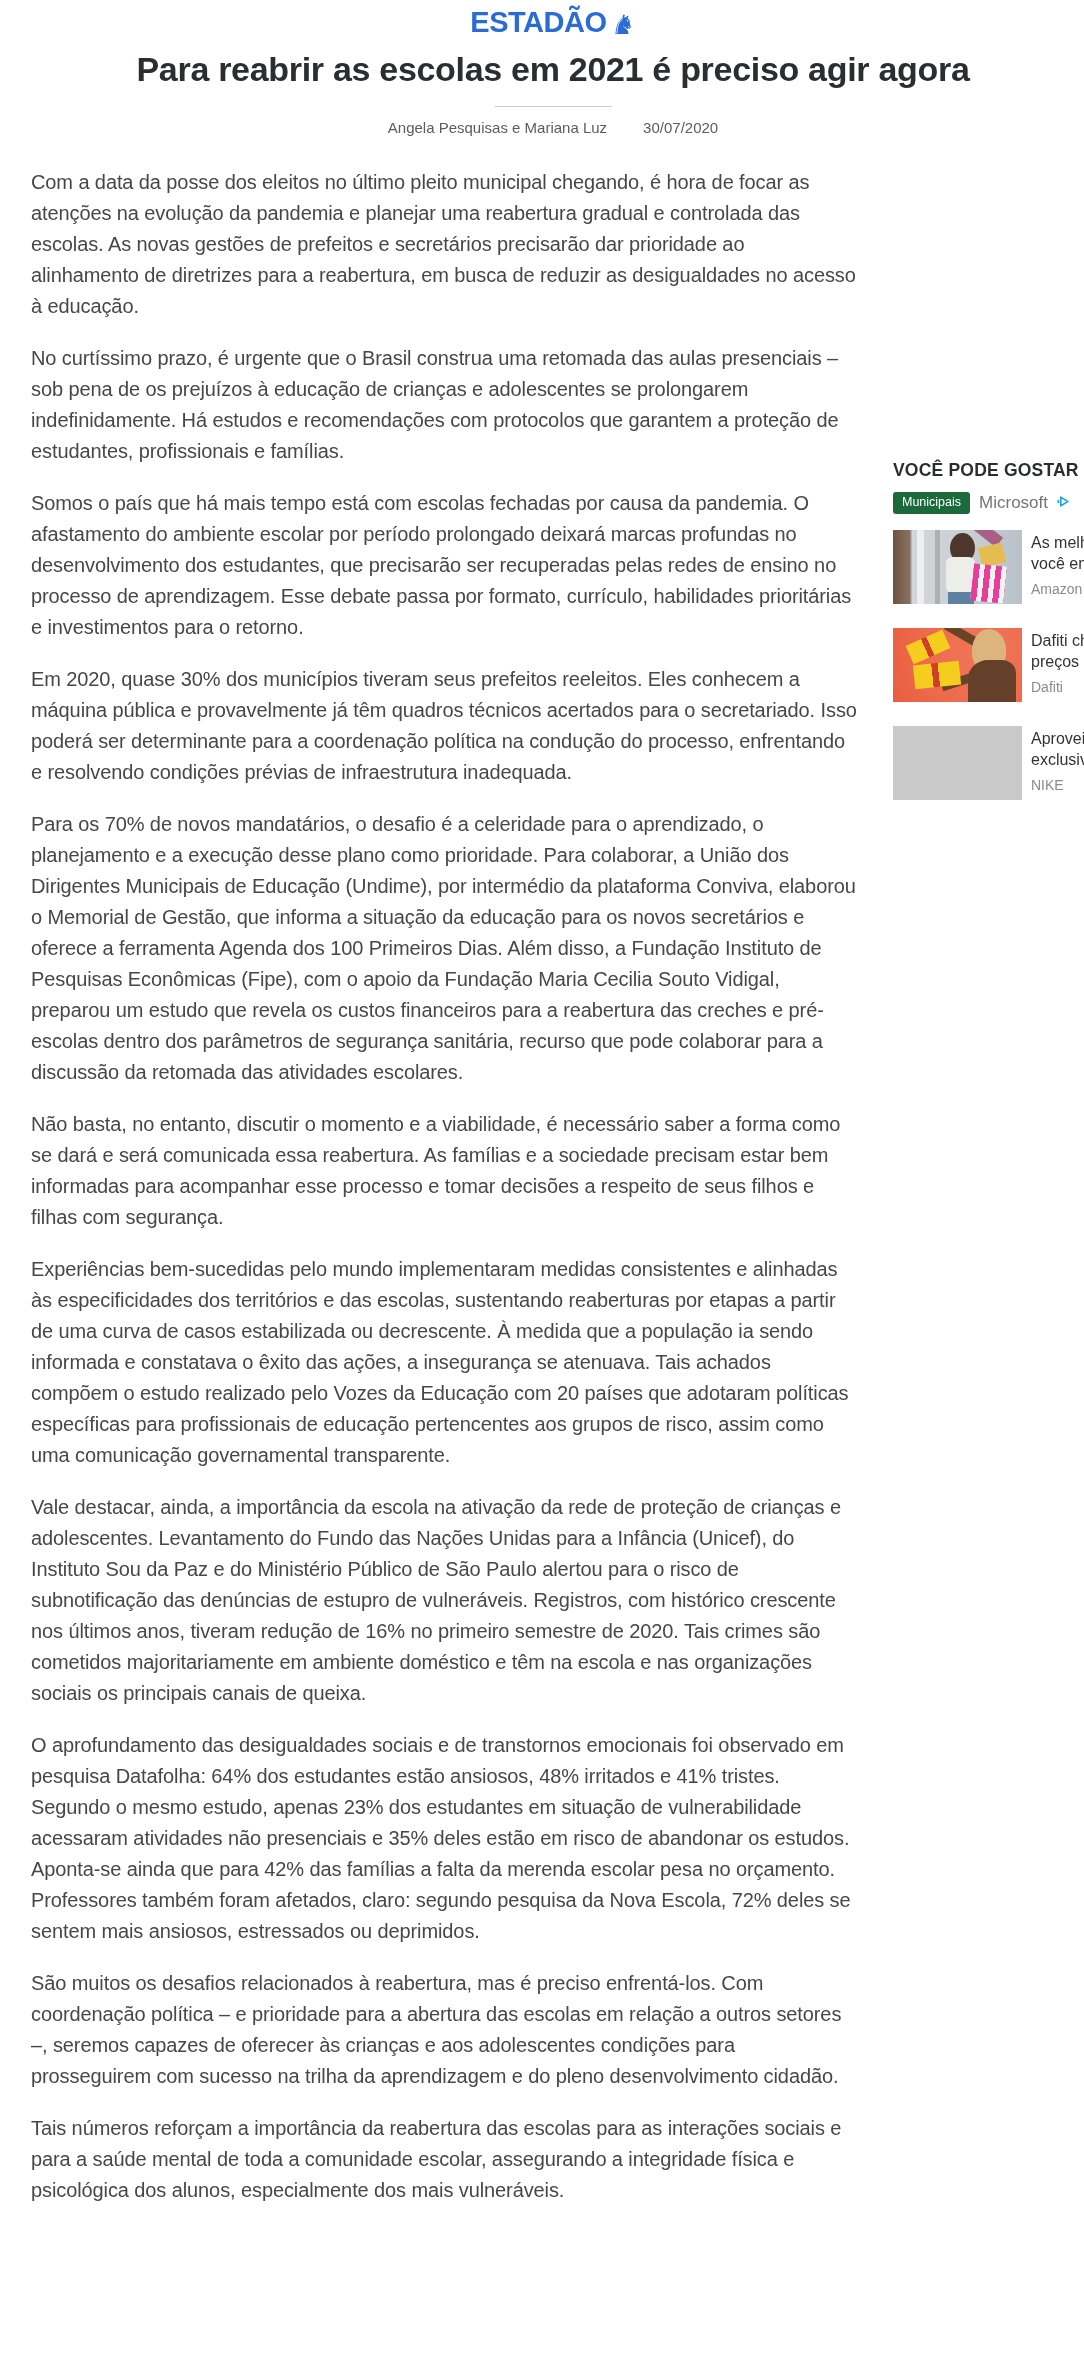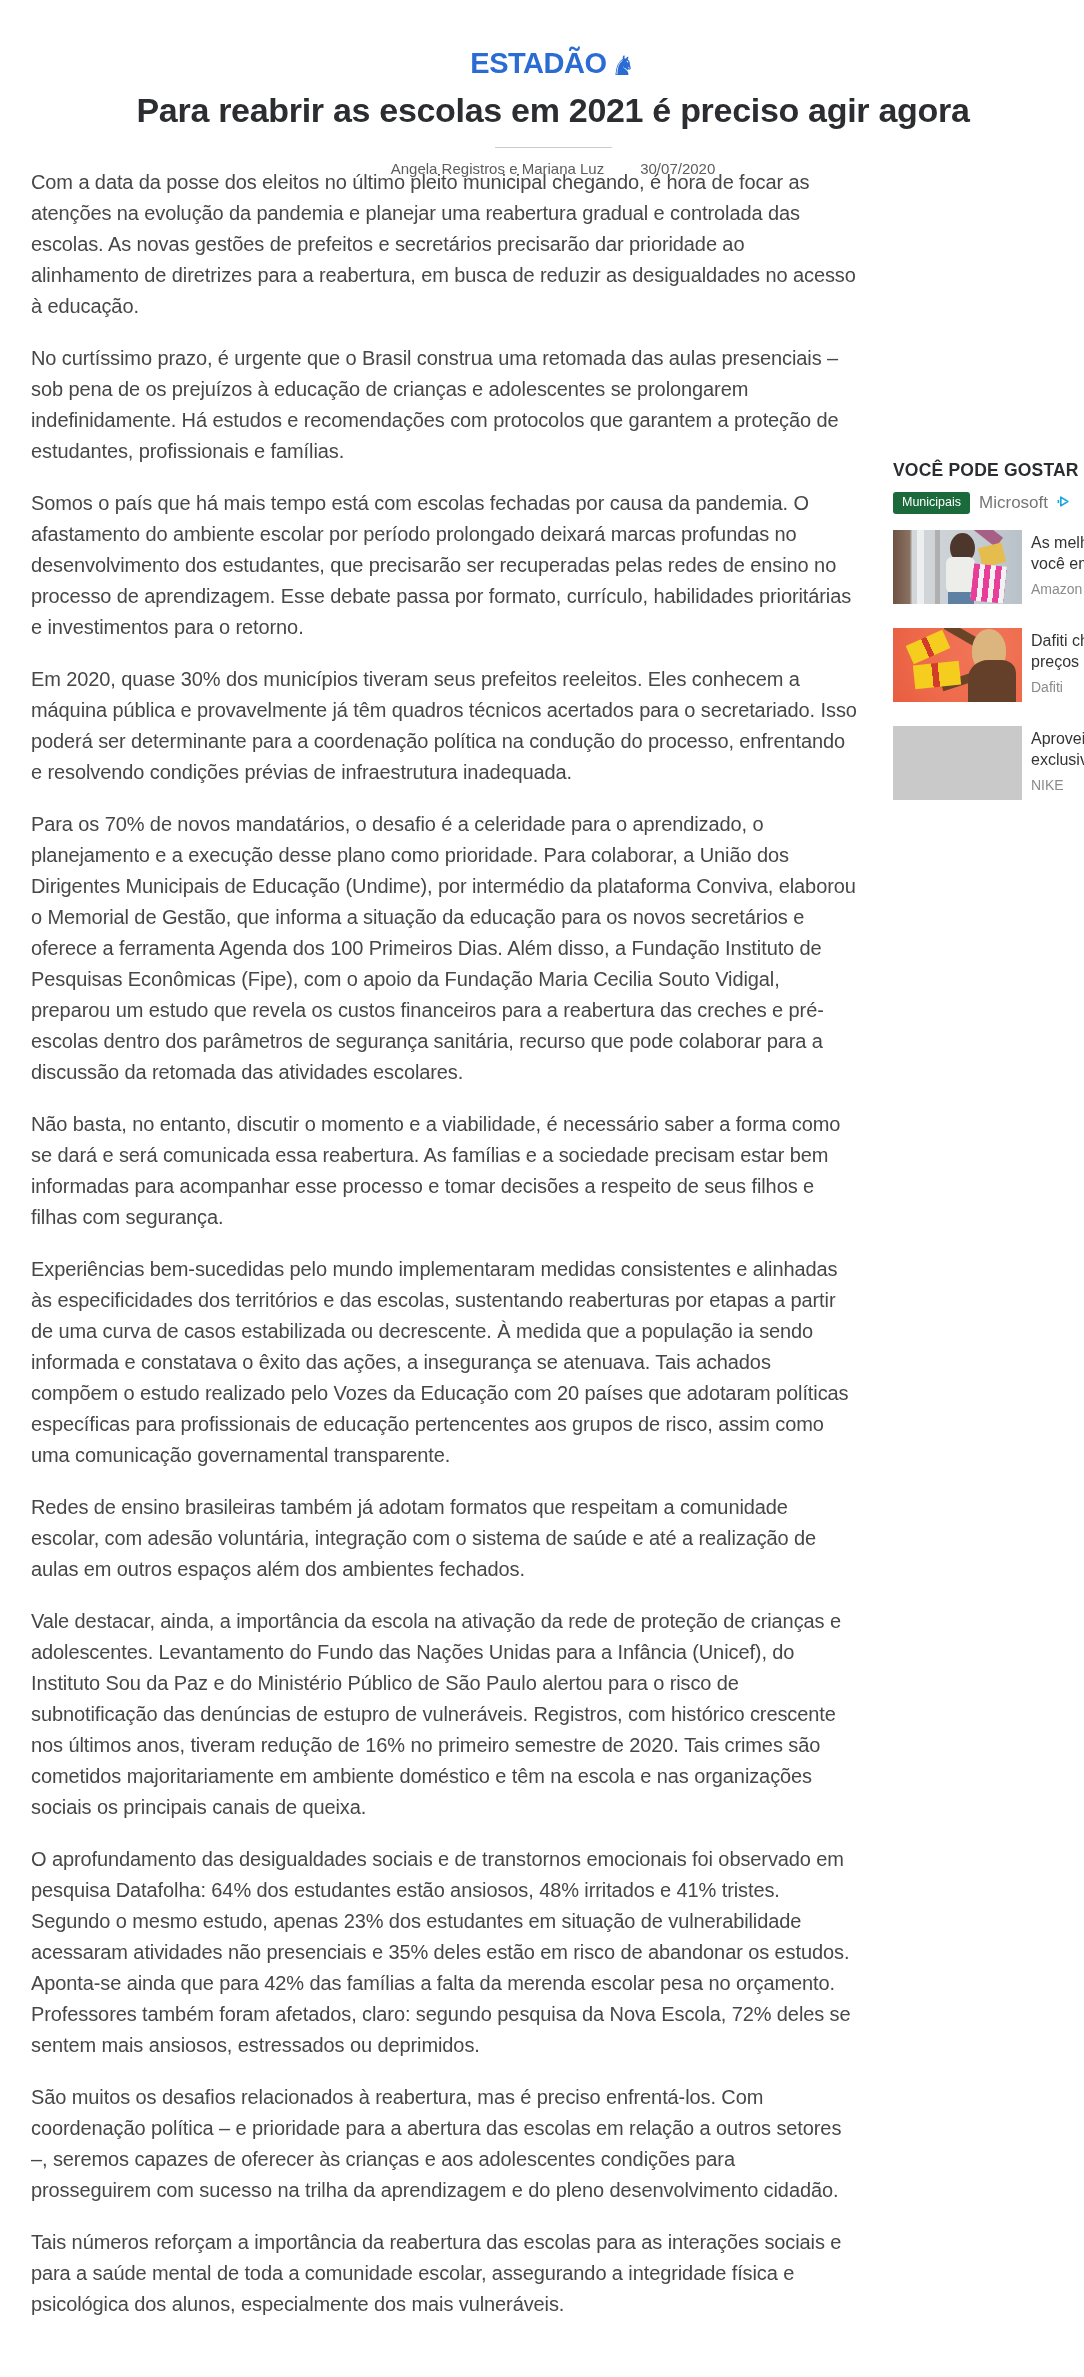--- a/index.html
+++ b/index.html
@@ -2,21 +2,21 @@
 <html lang="pt" style="--logo_blue: #2a6cd3; --title_dark: #2b2d31; --body_text: #474747; --byline_gray: #5c5c5c; --divider: #cccccc; --badge_green: #1a6a3c; --network_gray: #757575; --adchoices_blue: #19a6dd; --ad_title: #333333; --ad_source: #8b8b8b; --thumb_orange: #ee6a4b; --thumb_gray: #c9c9c9;"><head>
 <meta charset="utf-8">
 <style>
   html,body{margin:0;padding:0;}
   body{
     width:1084px;height:2377px;position:relative;overflow:hidden;
     background:#ffffff;font-family:"Liberation Sans",sans-serif;
   }
   
   .header{position:relative;left:11px;top:0;width:1084px;text-align:center;padding-top:8px;}
-  .logo{display:inline-flex;align-items:flex-end;gap:5px;color:var(--logo_blue);cursor:pointer;margin-top:41px;}
+  .logo{display:inline-flex;align-items:flex-end;gap:5px;color:var(--logo_blue);cursor:pointer;}
   .logo-text{font-size:29px;font-weight:800;letter-spacing:-0.5px;line-height:1;}
   .logo-horse{font-size:27px;line-height:.9;transform:scaleX(-1);}
   .page-title{margin:13px 0 0;font-size:34px;font-weight:700;letter-spacing:-0.3px;
     color:var(--title_dark);white-space:nowrap;}
   .title-divider{width:117px;height:1px;background:var(--divider);margin:17px auto 12px;}
   .byline{display:flex;justify-content:center;gap:36px;font-size:15px;color:var(--byline_gray);}
   
   .article{position:absolute;left:31px;top:167px;width:826px;}
   .article p{margin:0 0 21px;font-size:20px;line-height:31px;letter-spacing:-0.1px;
     color:var(--body_text);font-weight:300;}
@@ -64,34 +64,33 @@
 <body>
 
 <header class="header">
   <div class="logo">
     <span class="logo-text">ESTADÃO</span>
     <span class="logo-horse">♞</span>
   </div>
   <h1 class="page-title">Para reabrir as escolas em 2021 é preciso agir agora</h1>
   <div class="title-divider"></div>
   <div class="byline">
-    <span>Angela Registros e Mariana Luz</span>
+    <span>Angela Pesquisas e Mariana Luz</span>
     <span>30/07/2020</span>
   </div>
 </header>
 
 <main class="article">
   <p>Com a data da posse dos eleitos no último pleito municipal chegando, é hora de focar as atenções na evolução da pandemia e planejar uma reabertura gradual e controlada das escolas. As novas gestões de prefeitos e secretários precisarão dar prioridade ao alinhamento de diretrizes para a reabertura, em busca de reduzir as desigualdades no acesso à educação.</p>
   <p>No curtíssimo prazo, é urgente que o Brasil construa uma retomada das aulas presenciais – sob pena de os prejuízos à educação de crianças e adolescentes se prolongarem indefinidamente. Há estudos e recomendações com protocolos que garantem a proteção de estudantes, profissionais e famílias.</p>
   <p>Somos o país que há mais tempo está com escolas fechadas por causa da pandemia. O afastamento do ambiente escolar por período prolongado deixará marcas profundas no desenvolvimento dos estudantes, que precisarão ser recuperadas pelas redes de ensino no processo de aprendizagem. Esse debate passa por formato, currículo, habilidades prioritárias e investimentos para o retorno.</p>
   <p>Em 2020, quase 30% dos municípios tiveram seus prefeitos reeleitos. Eles conhecem a máquina pública e provavelmente já têm quadros técnicos acertados para o secretariado. Isso poderá ser determinante para a coordenação política na condução do processo, enfrentando e resolvendo condições prévias de infraestrutura inadequada.</p>
   <p>Para os 70% de novos mandatários, o desafio é a celeridade para o aprendizado, o planejamento e a execução desse plano como prioridade. Para colaborar, a União dos Dirigentes Municipais de Educação (Undime), por intermédio da plataforma Conviva, elaborou o Memorial de Gestão, que informa a situação da educação para os novos secretários e oferece a ferramenta Agenda dos 100 Primeiros Dias. Além disso, a Fundação Instituto de Pesquisas Econômicas (Fipe), com o apoio da Fundação Maria Cecilia Souto Vidigal, preparou um estudo que revela os custos financeiros para a reabertura das creches e pré-escolas dentro dos parâmetros de segurança sanitária, recurso que pode colaborar para a discussão da retomada das atividades escolares.</p>
   <p>Não basta, no entanto, discutir o momento e a viabilidade, é necessário saber a forma como se dará e será comunicada essa reabertura. As famílias e a sociedade precisam estar bem informadas para acompanhar esse processo e tomar decisões a respeito de seus filhos e filhas com segurança.</p>
   <p>Experiências bem-sucedidas pelo mundo implementaram medidas consistentes e alinhadas às especificidades dos territórios e das escolas, sustentando reaberturas por etapas a partir de uma curva de casos estabilizada ou decrescente. À medida que a população ia sendo informada e constatava o êxito das ações, a insegurança se atenuava. Tais achados compõem o estudo realizado pelo Vozes da Educação com 20 países que adotaram políticas específicas para profissionais de educação pertencentes aos grupos de risco, assim como uma comunicação governamental transparente.</p>
-  <p>Redes de ensino brasileiras também já adotam formatos que respeitam a comunidade escolar, com adesão voluntária, integração com o sistema de saúde e até a realização de aulas em outros espaços além dos ambientes fechados.</p>
   <p>Vale destacar, ainda, a importância da escola na ativação da rede de proteção de crianças e adolescentes. Levantamento do Fundo das Nações Unidas para a Infância (Unicef), do Instituto Sou da Paz e do Ministério Público de São Paulo alertou para o risco de subnotificação das denúncias de estupro de vulneráveis. Registros, com histórico crescente nos últimos anos, tiveram redução de 16% no primeiro semestre de 2020. Tais crimes são cometidos majoritariamente em ambiente doméstico e têm na escola e nas organizações sociais os principais canais de queixa.</p>
   <p>O aprofundamento das desigualdades sociais e de transtornos emocionais foi observado em pesquisa Datafolha: 64% dos estudantes estão ansiosos, 48% irritados e 41% tristes. Segundo o mesmo estudo, apenas 23% dos estudantes em situação de vulnerabilidade acessaram atividades não presenciais e 35% deles estão em risco de abandonar os estudos. Aponta-se ainda que para 42% das famílias a falta da merenda escolar pesa no orçamento. Professores também foram afetados, claro: segundo pesquisa da Nova Escola, 72% deles se sentem mais ansiosos, estressados ou deprimidos.</p>
   <p>São muitos os desafios relacionados à reabertura, mas é preciso enfrentá-los. Com coordenação política – e prioridade para a abertura das escolas em relação a outros setores –, seremos capazes de oferecer às crianças e aos adolescentes condições para prosseguirem com sucesso na trilha da aprendizagem e do pleno desenvolvimento cidadão.</p>
   <p>Tais números reforçam a importância da reabertura das escolas para as interações sociais e para a saúde mental de toda a comunidade escolar, assegurando a integridade física e psicológica dos alunos, especialmente dos mais vulneráveis.</p>
 </main>
 
 <aside class="sidebar">
   <h2 class="sidebar-heading">VOCÊ PODE GOSTAR</h2>
 
   <div class="attribution">

